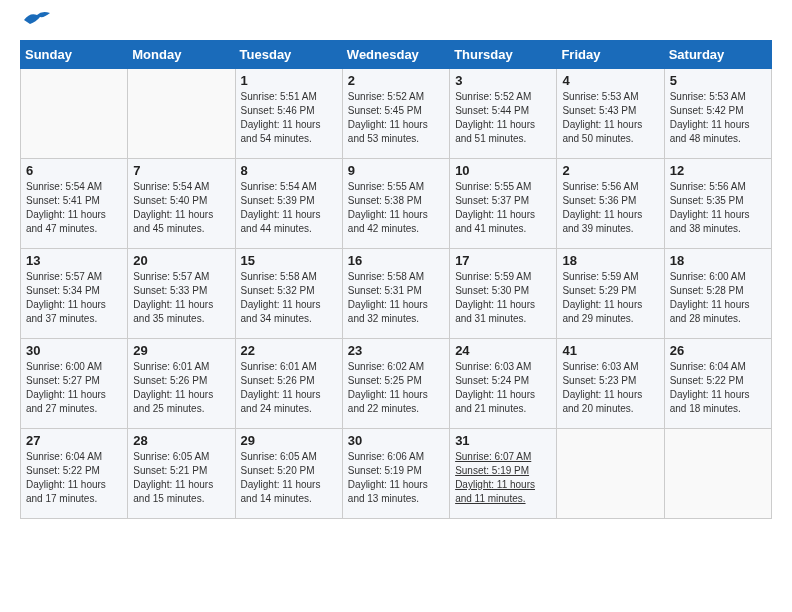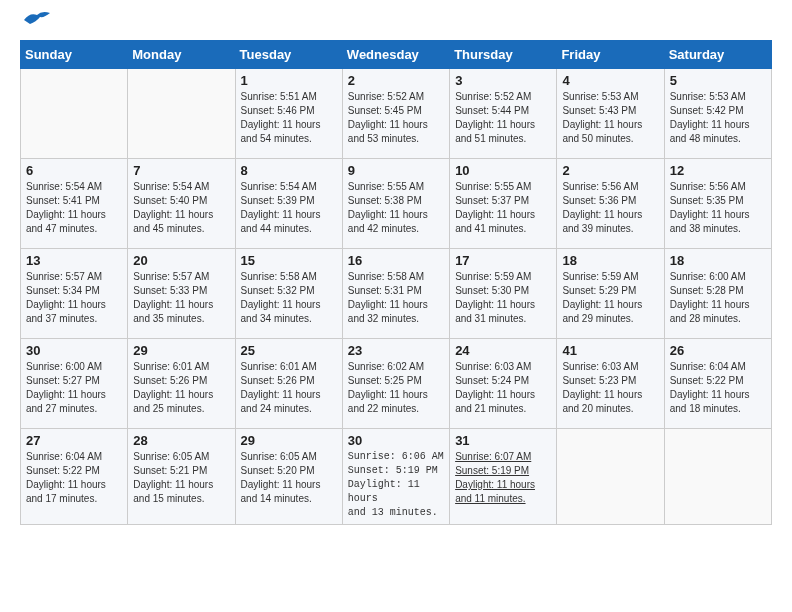--- a/index.html
+++ b/index.html
@@ -262,21 +262,21 @@
 and 27 minutes.</div>
         </td>
         <td>
           <span class="day-num">29</span>
           <div class="day-info" style="white-space: pre-line;">Sunrise: 6:01 AM
 Sunset: 5:26 PM
 Daylight: 11 hours
 and 25 minutes.</div>
         </td>
         <td>
-          <span class="day-num">25</span>
+          <span class="day-num">22</span>
           <div class="day-info" style="white-space: pre-line;">Sunrise: 6:01 AM
 Sunset: 5:26 PM
 Daylight: 11 hours
 and 24 minutes.</div>
         </td>
         <td>
           <span class="day-num">23</span>
           <div class="day-info" style="white-space: pre-line;">Sunrise: 6:02 AM
 Sunset: 5:25 PM
 Daylight: 11 hours
@@ -321,21 +321,21 @@
         </td>
         <td>
           <span class="day-num">29</span>
           <div class="day-info" style="white-space: pre-line;">Sunrise: 6:05 AM
 Sunset: 5:20 PM
 Daylight: 11 hours
 and 14 minutes.</div>
         </td>
         <td>
           <span class="day-num">30</span>
-          <div class="day-info" style="white-space: pre-line; font-family: Liberation Mono, monospace;">Sunrise: 6:06 AM
+          <div class="day-info" style="white-space: pre-line;">Sunrise: 6:06 AM
 Sunset: 5:19 PM
 Daylight: 11 hours
 and 13 minutes.</div>
         </td>
         <td>
           <span class="day-num">31</span>
           <div class="day-info" style="white-space: pre-line; text-decoration: underline;">Sunrise: 6:07 AM
 Sunset: 5:19 PM
 Daylight: 11 hours
 and 11 minutes.</div>

